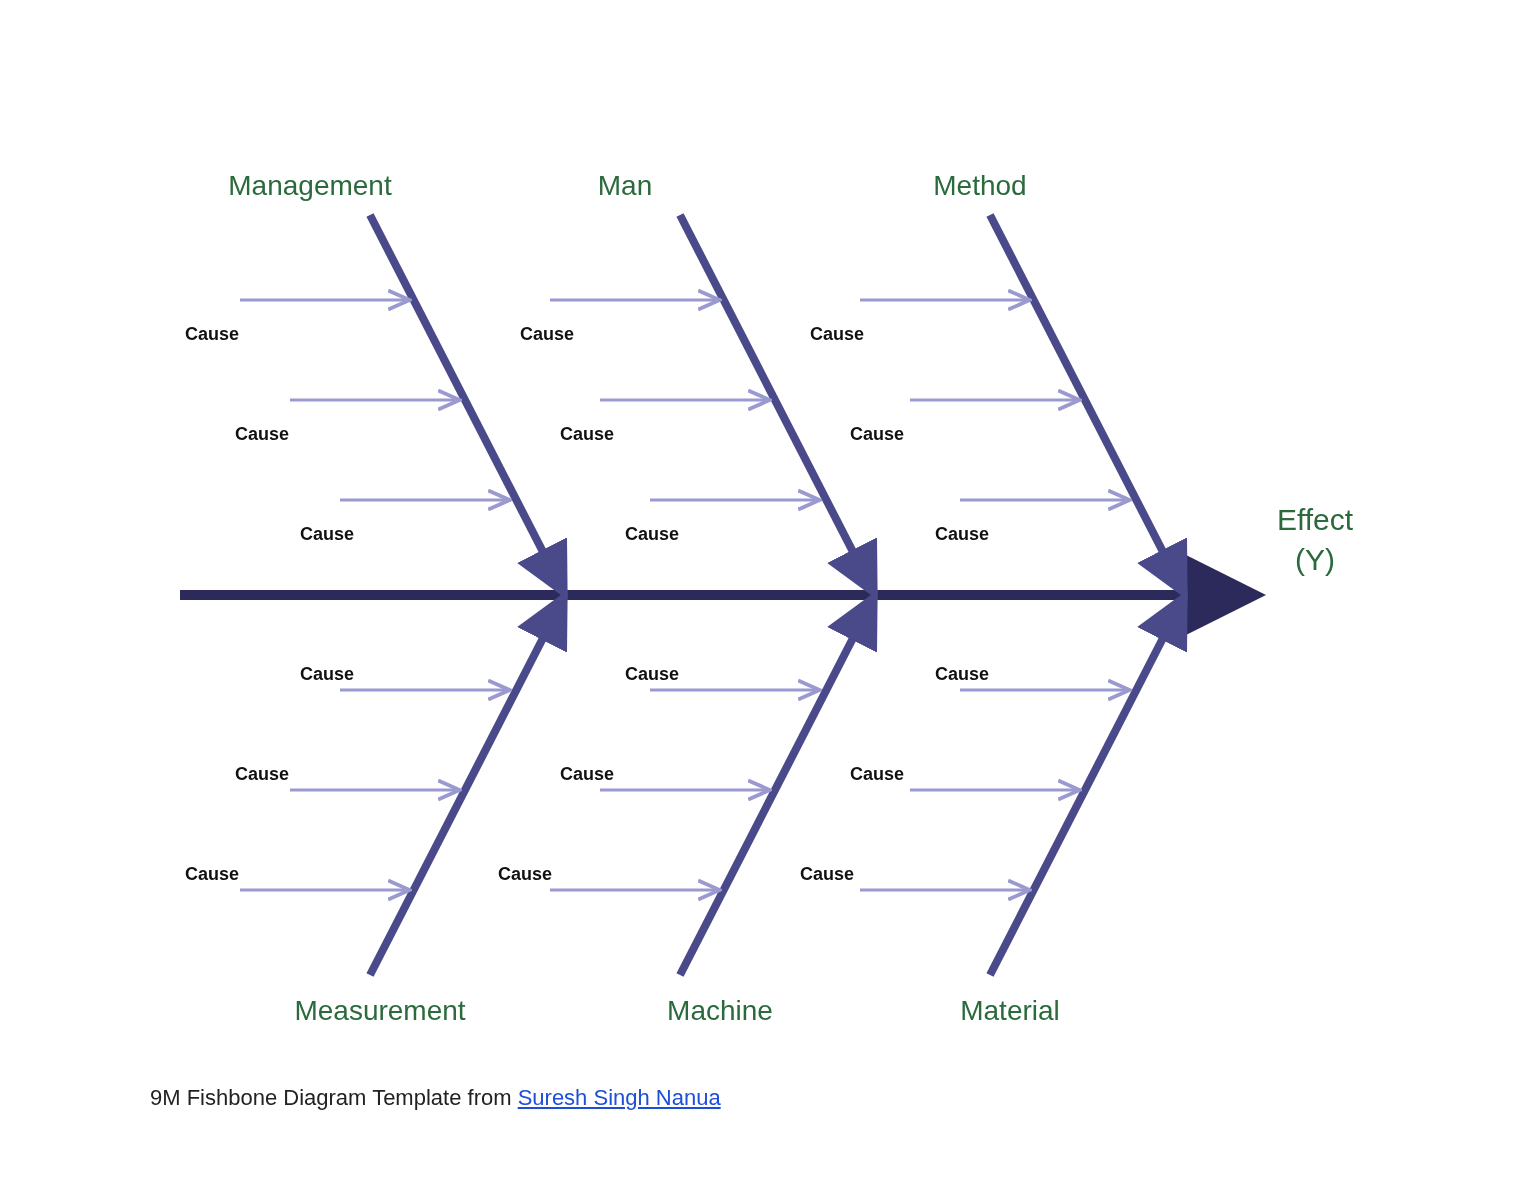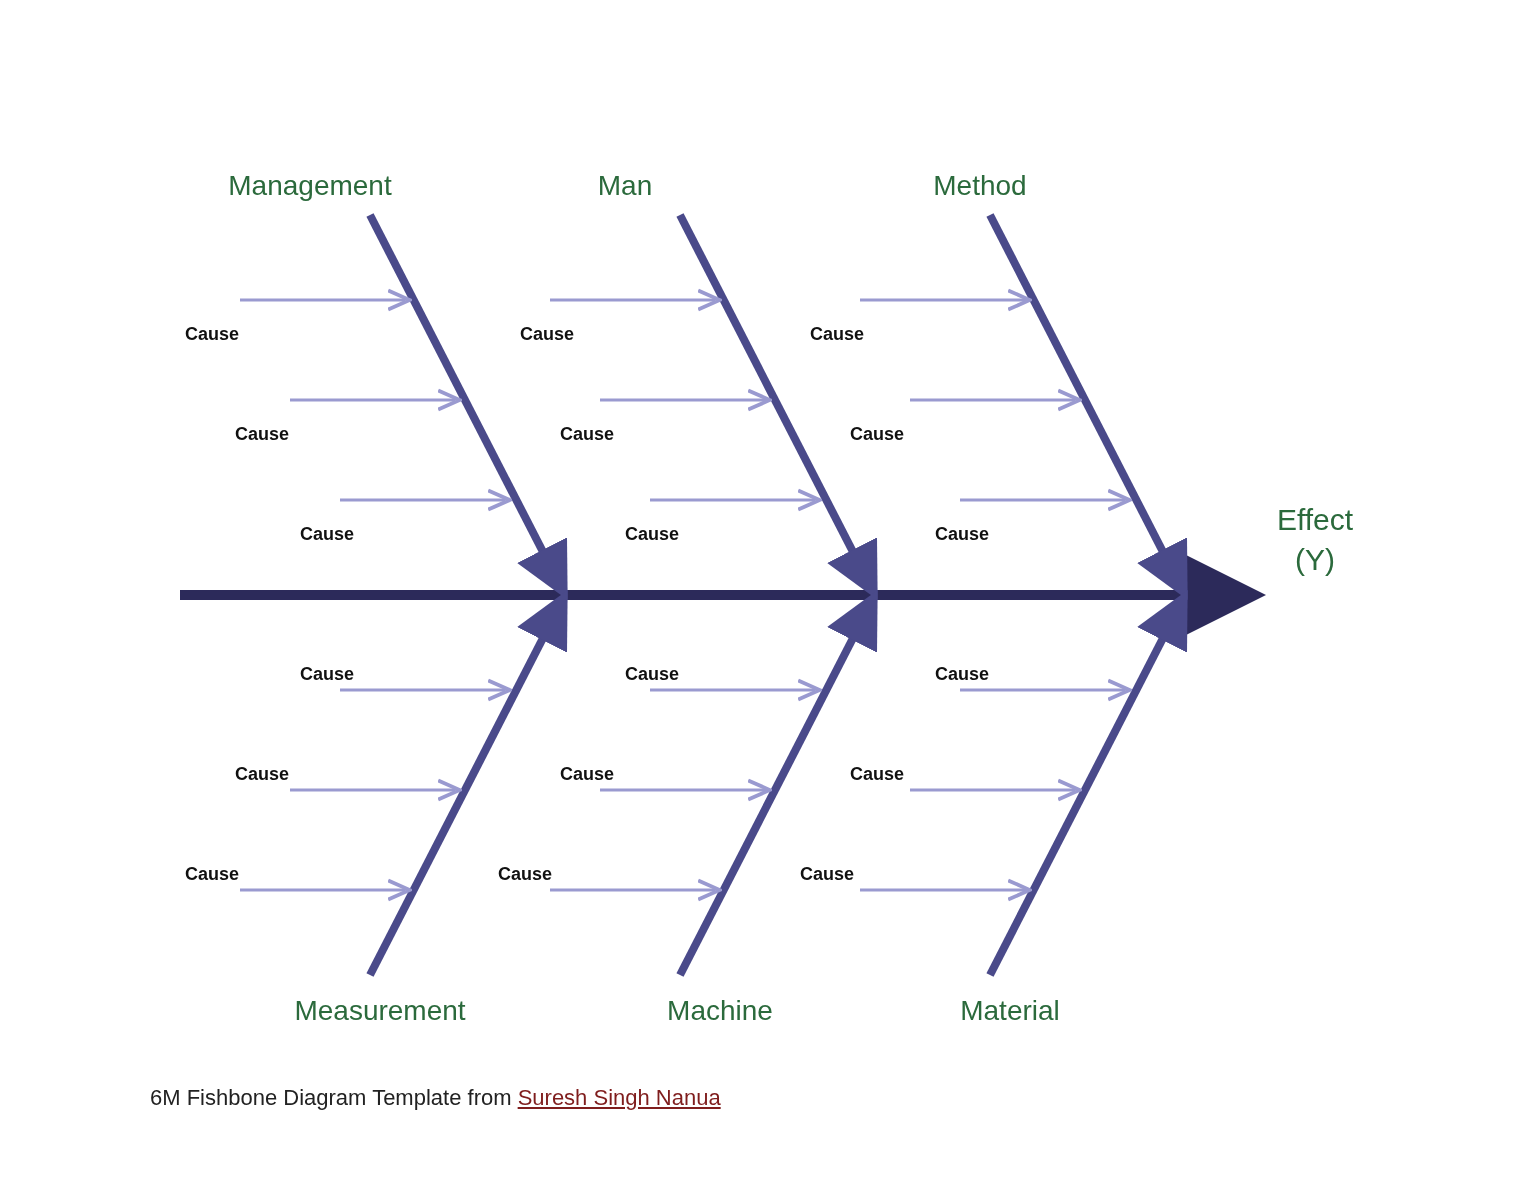--- a/index.html
+++ b/index.html
@@ -31,21 +31,21 @@
   }
   .caption {
     position: absolute;
     left: 150px;
     top: 1085px;
     font-size: 22px;
     color: #222;
     font-family: Arial, Helvetica, sans-serif;
   }
   .caption a {
-    color: #7f1d1d;
+    color: #1d4ed8;
   }
 </style>
 </head>
 <body>
 
 <svg width="1536" height="1187" viewBox="0 0 1536 1187">
   <defs>
     <marker id="arrow-spine" viewBox="0 0 10 10" refX="6" refY="5" markerWidth="9" markerHeight="9" orient="auto-start-reverse">
       <path d="M 0 0 L 10 5 L 0 10 z" fill="#2c2a5a"></path>
     </marker>
@@ -131,14 +131,14 @@
     <text class="cause-label" x="935" y="680">Cause</text>
     <line x1="910" y1="790" x2="1075" y2="790" stroke="#9a9ad0" stroke-width="3" marker-end="url(#arrow-sub)"></line>
     <text class="cause-label" x="850" y="780">Cause</text>
     <line x1="860" y1="890" x2="1025" y2="890" stroke="#9a9ad0" stroke-width="3" marker-end="url(#arrow-sub)"></line>
     <text class="cause-label" x="800" y="880">Cause</text>
   </g>
 
 </svg>
 
 <div class="caption">
-  <span>6M Fishbone Diagram Template from </span><a href="#">Suresh Singh Nanua</a>
+  <span>9M Fishbone Diagram Template from </span><a href="#">Suresh Singh Nanua</a>
 </div>
 
 </body></html>

